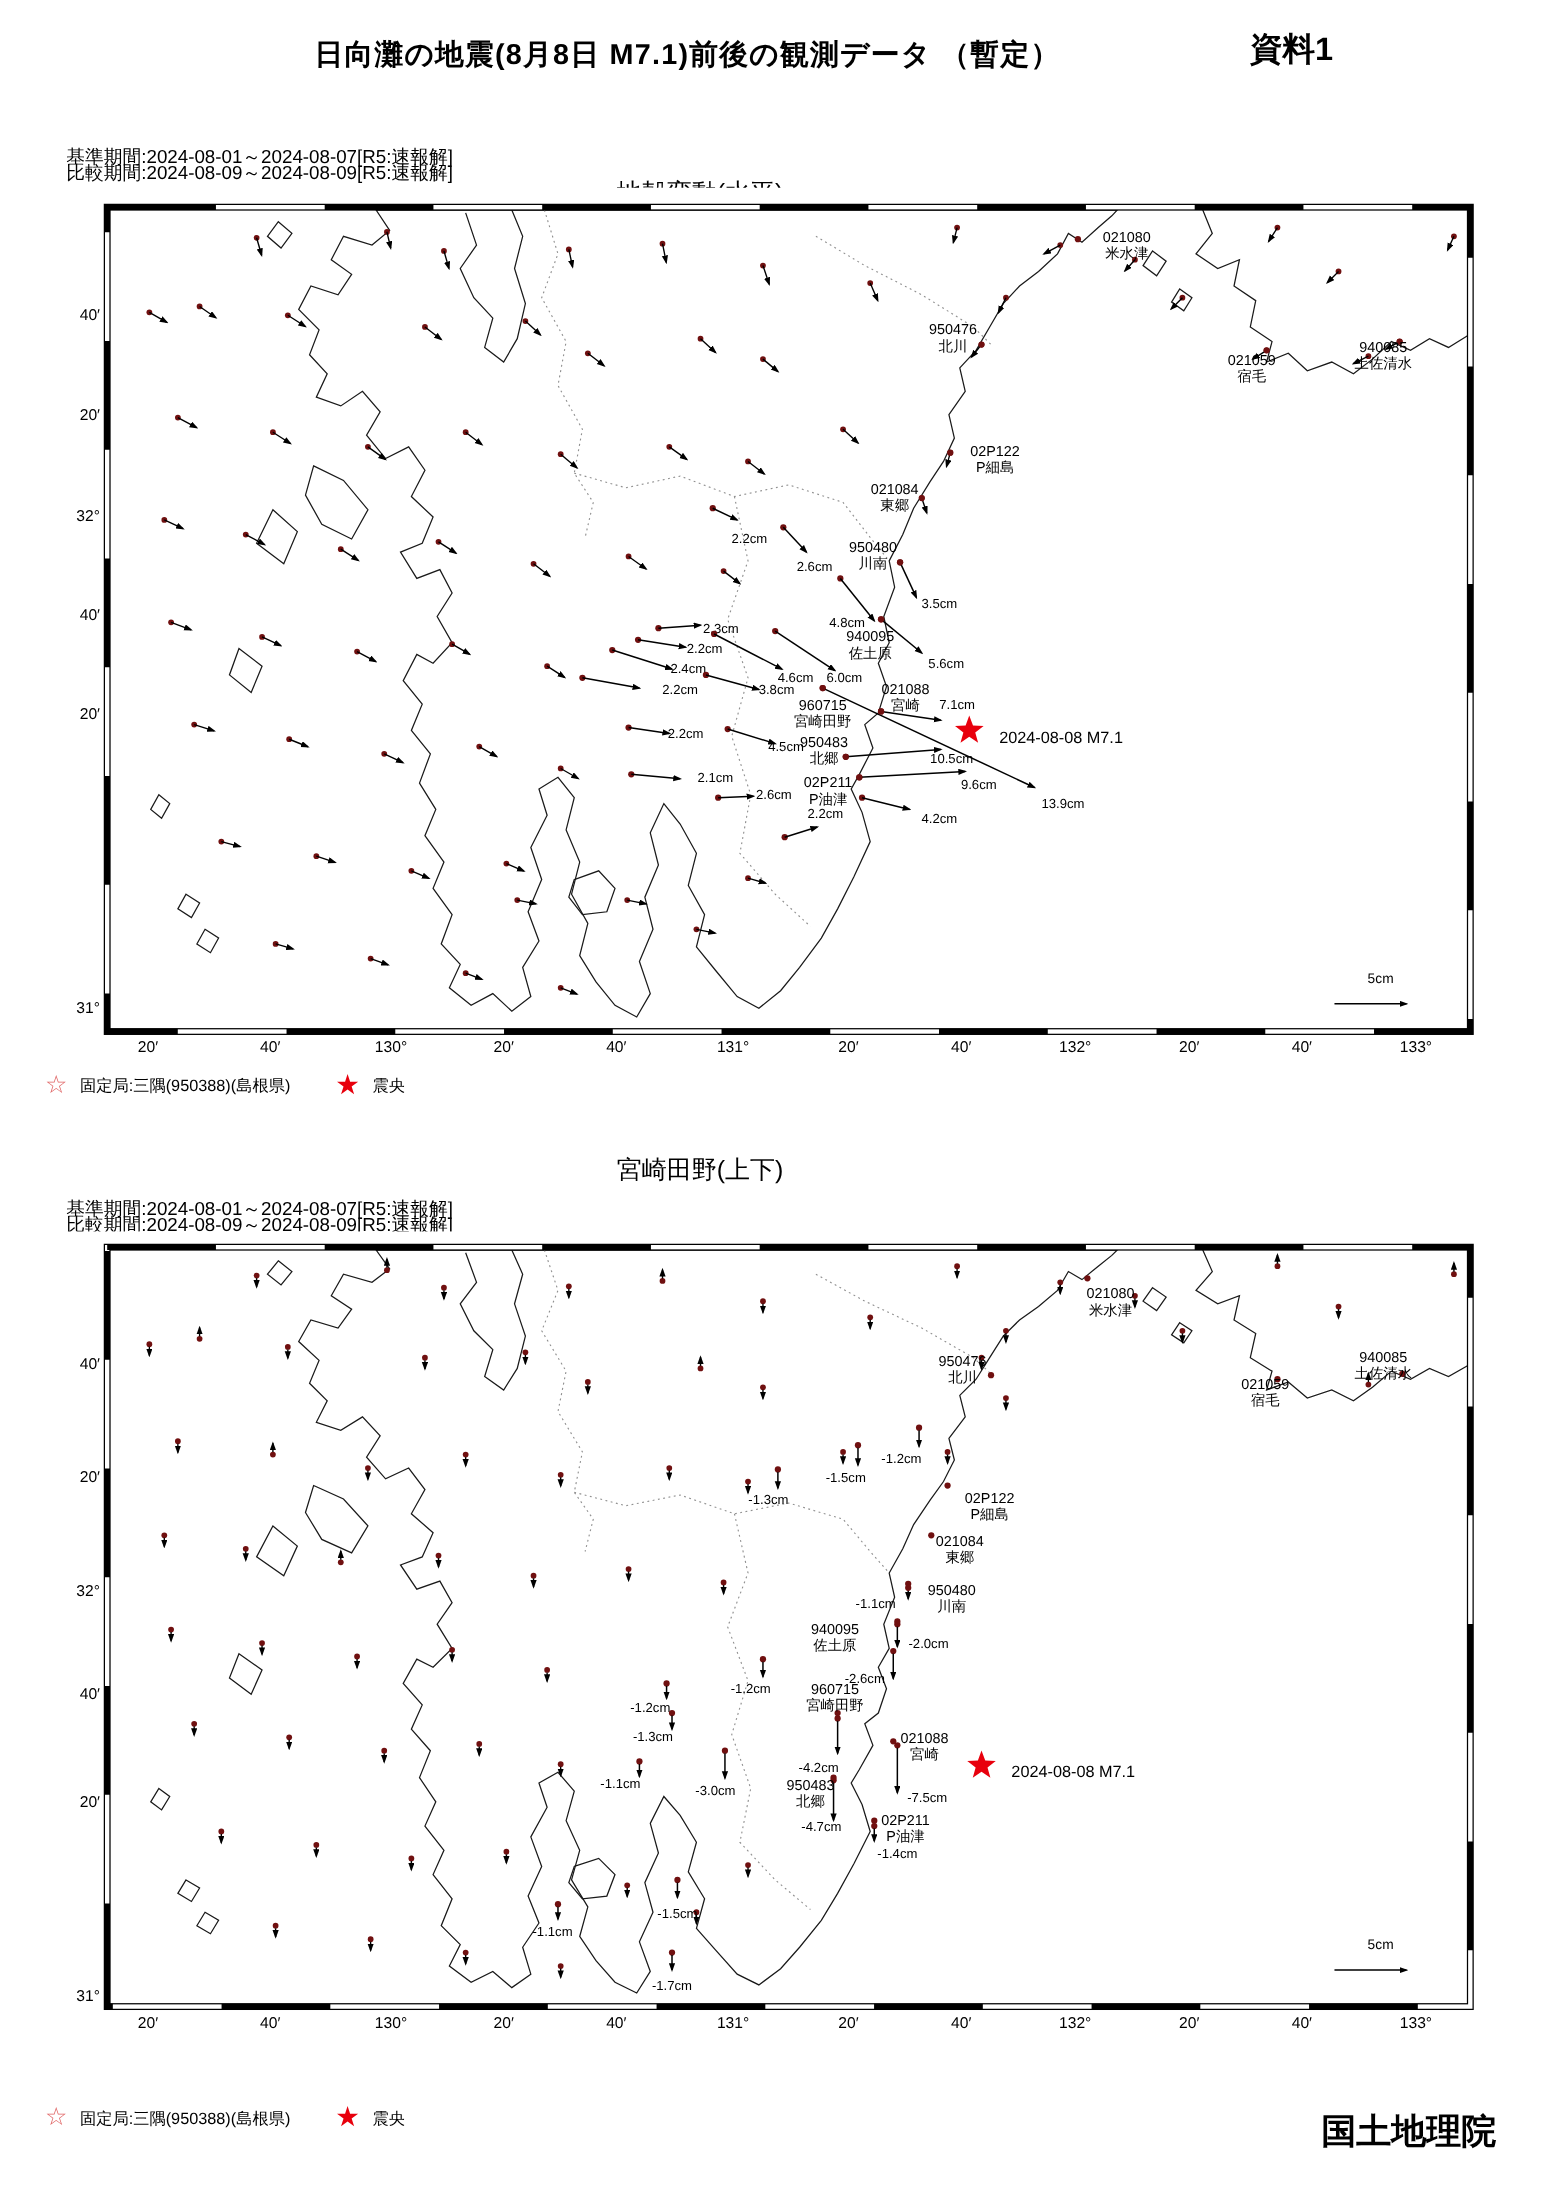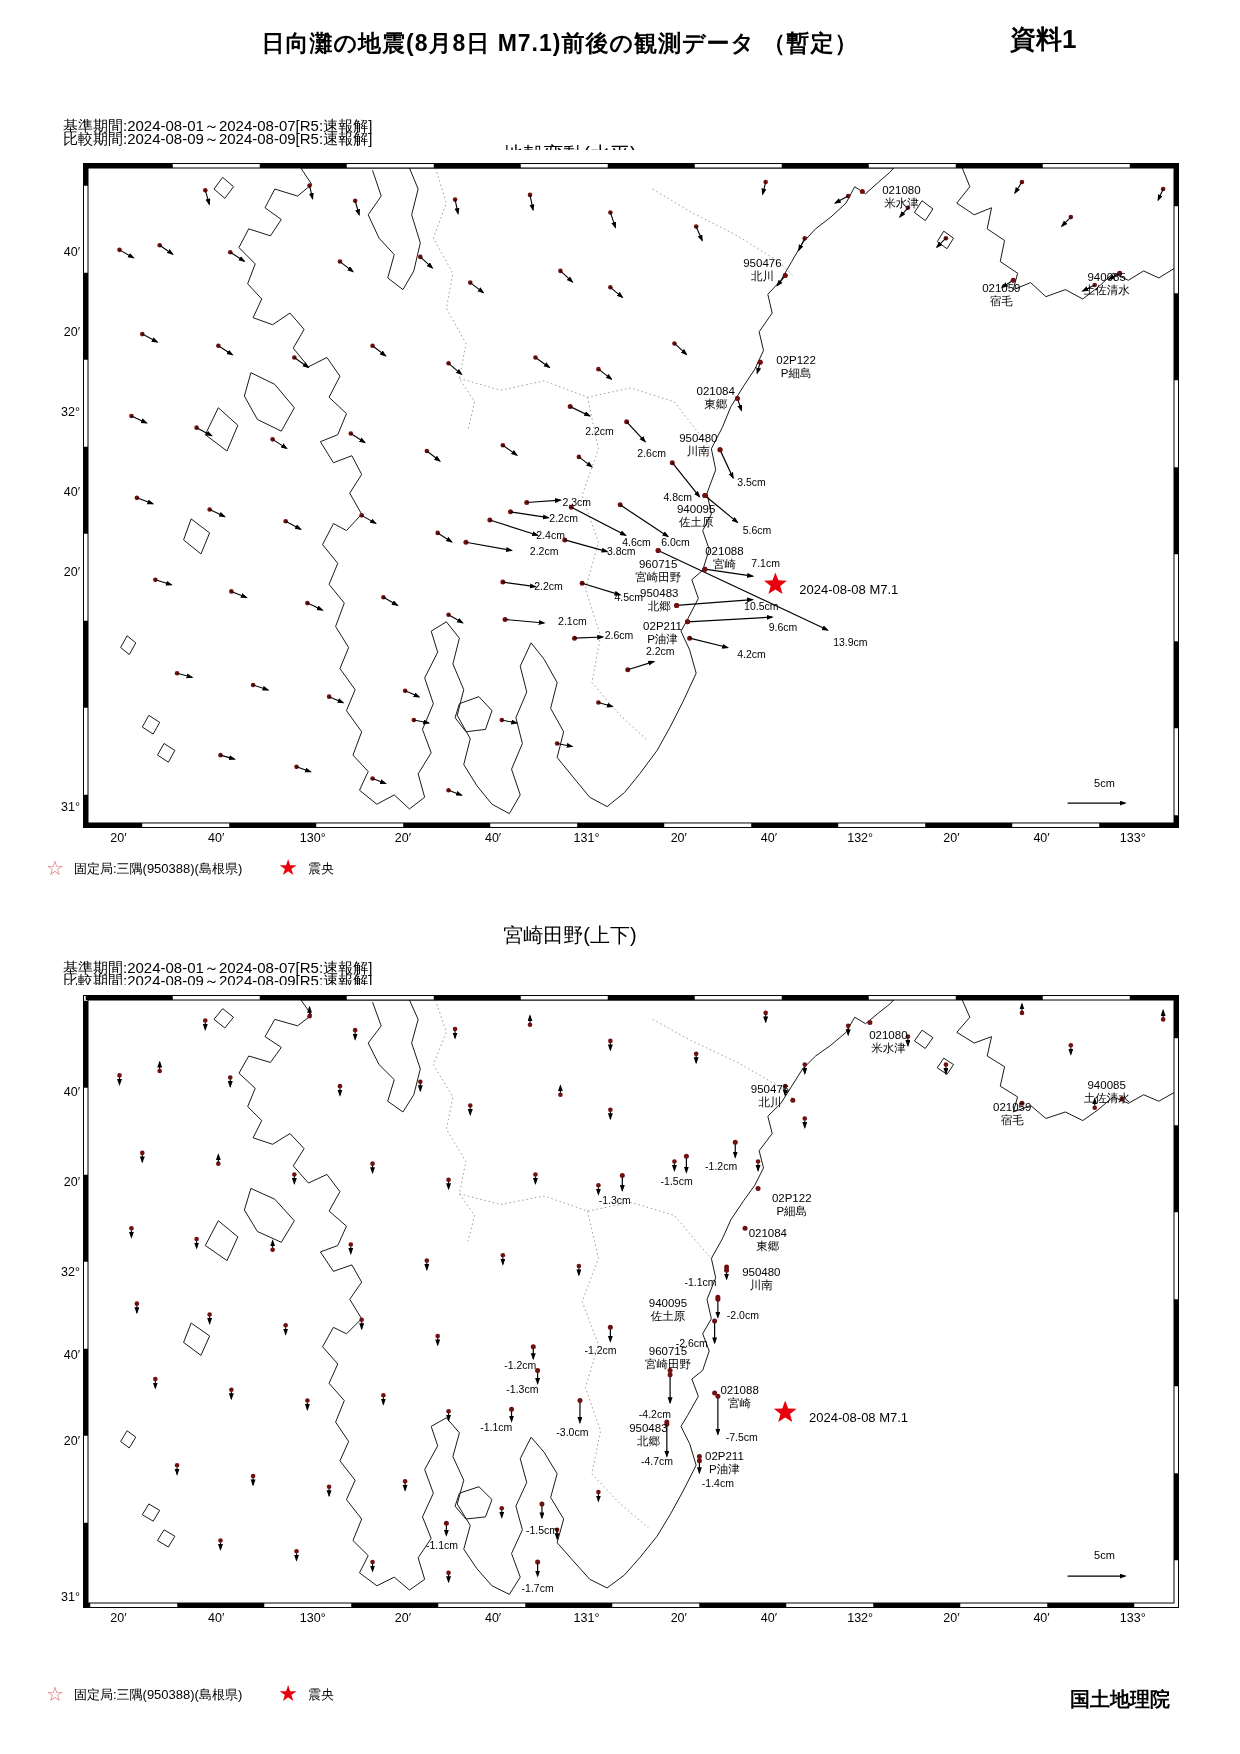--- a/index.html
+++ b/index.html
@@ -1,35 +1,35 @@
 <!DOCTYPE html>
 <html><head>
 <meta charset="utf-8">
 <style>
   html,body{margin:0;padding:0;background:#ffffff;}
   body{position:relative;width:1240px;height:1754px;font-family:"Liberation Sans",sans-serif;color:#000;overflow:hidden;}
-  .abs{position:absolute;padding-left:10px;}
+  .abs{position:absolute;}
   .main-title{left:0;top:28px;width:1100px;text-align:center;font-size:23px;font-weight:bold;letter-spacing:1px;}
   .doc-label{left:1000px;top:22px;font-size:26px;font-weight:bold;}
   .panel-title{left:0;width:1120px;text-align:center;font-size:20px;}
   .panel-title.t1{top:112px;margin-top:29px;}
   .panel-title.t2{top:922px;}
   .periods{left:53px;font-size:15px;line-height:13px;}
   .periods.p1{top:119px;}
   .periods.p2{top:961px;}
   svg{position:absolute;overflow:hidden;}
   #svg-map-h{left:40px;top:150px;}
   #svg-map-v{left:40px;top:985px;}
   .legend{left:36px;display:flex;align-items:center;gap:10px;font-size:13px;}
   .legend.l1{top:858px;}
   .legend.l2{top:1684px;}
   .star-open{color:#e06666;font-size:20px;line-height:20px;}
   .star-fill{color:#e8000d;font-size:22px;line-height:20px;margin-left:26px;}
   .legend .lbl{position:relative;top:1px;}
-  .agency{left:1020px;top:1686px;width:180px;text-align:center;font-size:20px;font-weight:bold;}
+  .agency{left:1057px;top:1686px;width:180px;text-align:left;font-size:28px;font-weight:bold;}
   text{font-family:"Liberation Sans",sans-serif;}
 </style>
 </head>
 <body>
 
 <div class="abs main-title">日向灘の地震(8月8日 M7.1)前後の観測データ （暫定）</div>
 <div class="abs doc-label">資料1</div>
 
 <div class="abs panel-title t1">地殻変動(水平)</div>
 <div class="abs periods p1">

